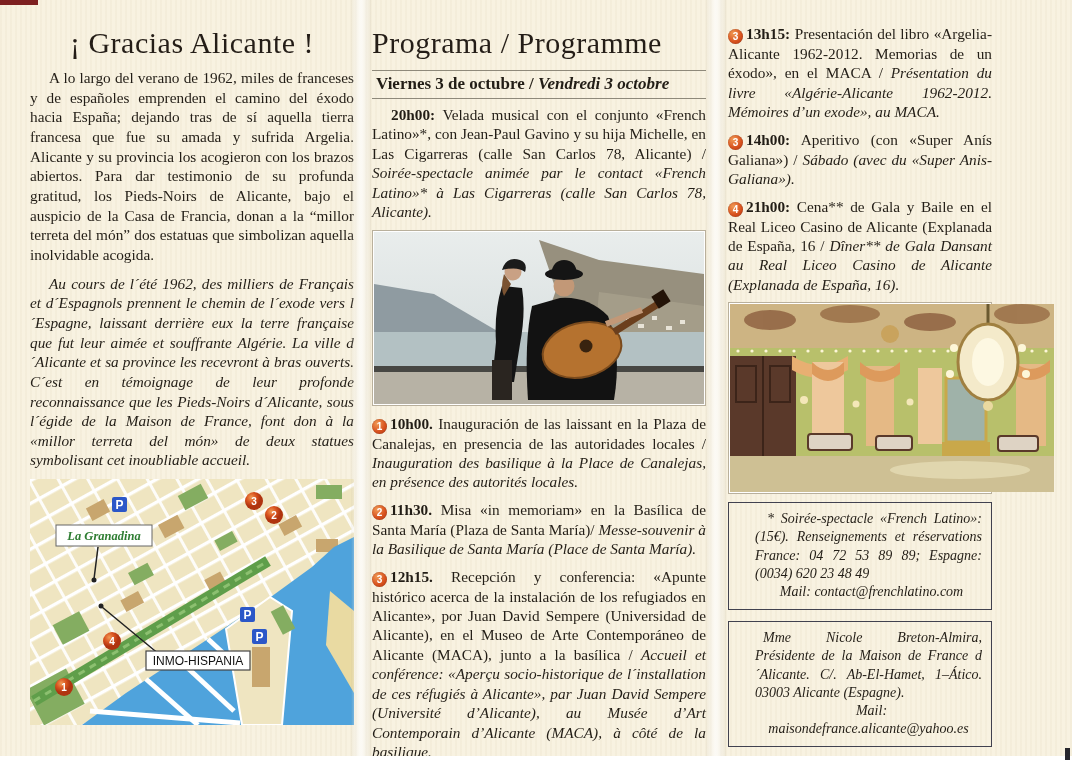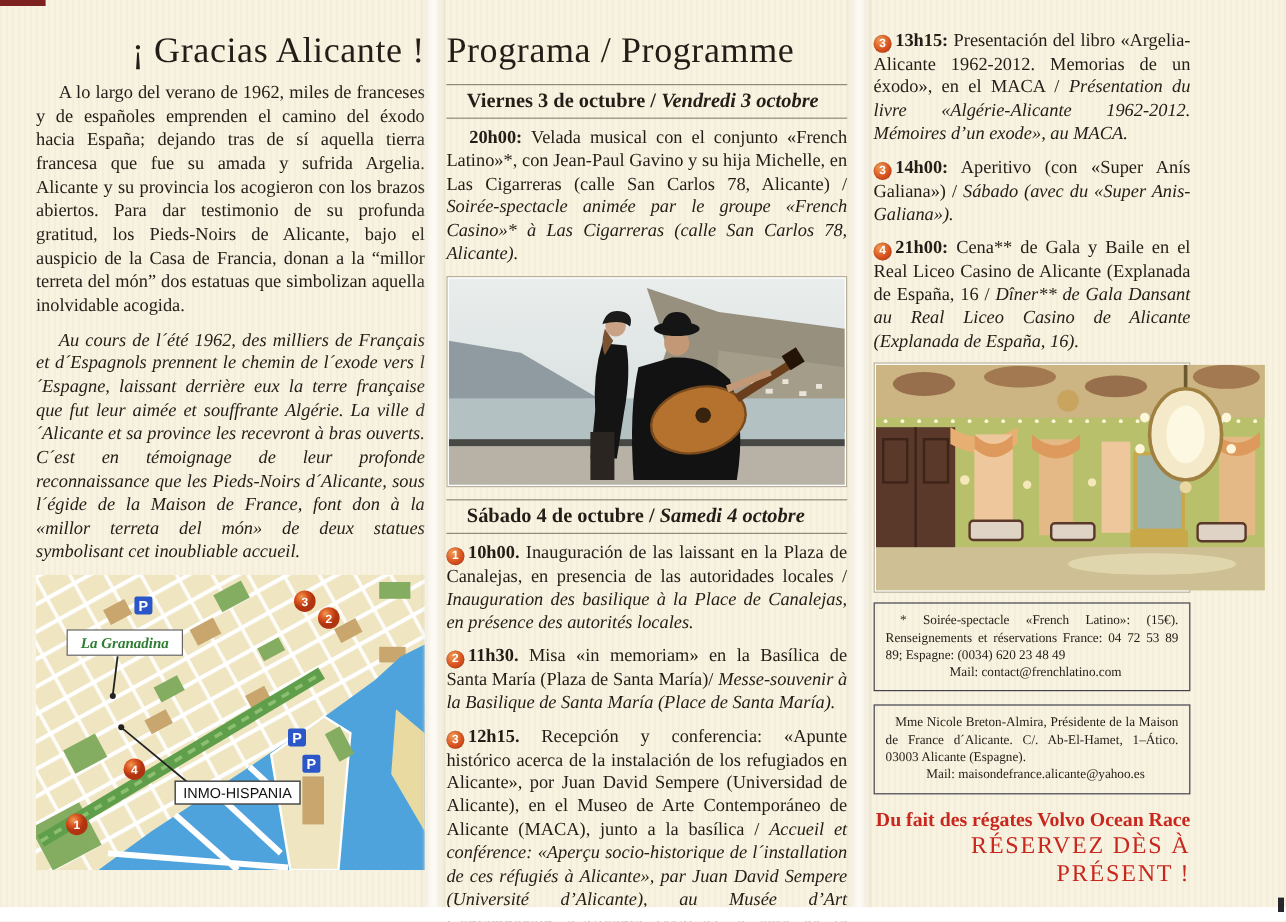--- a/index.html
+++ b/index.html
@@ -12,43 +12,43 @@
   .fold{position:absolute;top:0;height:768px;width:20px;
         background:linear-gradient(to right, rgba(120,105,70,0.05), rgba(255,255,255,0.75) 50%, rgba(120,105,70,0.07));}
   #fold1{left:351px;} #fold2{left:706px;}
 
   .panel{position:absolute;top:0;color:#221d16;}
   #panel-left{left:30px;width:324px;}
   #panel-mid{left:372px;width:334px;}
   #panel-right{left:728px;width:264px;}
 
   .big-title{font-size:30px;letter-spacing:0.5px;margin:26px 0 8px 0;color:#241d17;}
-  #panel-left .big-title{text-align:right;}
+  #panel-left .big-title{text-align:center;}
   .para{font-size:15.3px;line-height:1.285;text-align:justify;text-indent:19px;margin:0 0 9px 0;}
   .para.fr{font-style:italic;}
 
   .date-heading{border-top:1px solid #8e897a;border-bottom:1px solid #8e897a;
-    padding:3px 0 4px 17px;margin:10px 0 6px 0;font-size:17px;font-weight:bold;}
+    padding:3px 0 4px 4px;margin:10px 0 6px 0;font-size:17px;font-weight:bold;}
   .date-heading i{font-weight:bold;}
 
   .event{font-size:15.3px;line-height:1.27;text-align:justify;margin:0 0 8px 0;}
   .event.indent{text-indent:19px;}
   .event .time{font-weight:bold;}
   .event .fr{font-style:italic;}
   .badge{display:inline-block;width:15px;height:15px;border-radius:50%;
     background:radial-gradient(circle at 35% 30%, #f09a55, #d9531f 55%, #b03410);
     color:#fff;font-family:"Liberation Sans","DejaVu Sans",sans-serif;font-size:10px;font-weight:bold;
     text-align:center;line-height:15px;vertical-align:-1px;margin-right:3px;
     box-shadow:inset 0 0 1px rgba(0,0,0,.4);}
 
   .photo-frame{border:1px solid #b9b09c;background:#fff;padding:1px;margin:4px 0 8px 0;}
   .photo-frame svg{display:block;}
 
-  .note-box{border:1.3px solid #41414f;padding:7px 9px 8px 9px;margin:0 0 11px 0;
-    font-size:11px;line-height:1.3;}
+  .note-box{border:1.3px solid #41414f;padding:7px 9px 8px 26px;margin:0 0 11px 0;
+    font-size:14px;line-height:1.3;font-style:italic;}
   .note-box .body{text-align:justify;text-indent:12px;}
   .note-box .line{text-align:center;}
   .note-box .mail{text-indent:6px;}
 
   .footer-red{color:#c8271e;text-align:right;margin-top:4px;}
   .footer-red .l1{font-size:16.5px;font-weight:bold;}
   .footer-red .l2{font-size:20px;font-weight:normal;letter-spacing:1.5px;margin-top:1px;}
 
   .map-wrap{margin-top:2px;}
   .sans{font-family:"Liberation Sans","DejaVu Sans",sans-serif;}
@@ -163,21 +163,21 @@
         </g>
       </svg>
     </div>
   </div>
 
   <div class="panel" id="panel-mid">
     <div class="big-title">Programa / Programme</div>
 
     <div class="date-heading"><span>Viernes 3 de octubre / </span><i>Vendredi 3 octobre</i></div>
 
-    <p class="event indent"><span class="time">20h00:</span> <span class="es">Velada musical con el conjunto «French Latino»*, con Jean-Paul Gavino y su hija Michelle, en Las Cigarreras (calle San Carlos 78, Alicante) /</span> <span class="fr">Soirée-spectacle animée par le groupe «French Casino»* à Las Cigarreras (calle San Carlos 78, Alicante).</span></p>
+    <p class="event indent"><span class="time">20h00:</span> <span class="es">Velada musical con el conjunto «French Latino»*, con Jean-Paul Gavino y su hija Michelle, en Las Cigarreras (calle San Carlos 78, Alicante) /</span> <span class="fr">Soirée-spectacle animée par le contact «French Latino»* à Las Cigarreras (calle San Carlos 78, Alicante).</span></p>
 
     <div class="photo-frame">
       <svg width="330" height="172" viewBox="0 0 330 172">
         <defs>
           <linearGradient id="sky1" x1="0" y1="0" x2="0" y2="1">
             <stop offset="0%" stop-color="#e9edec"></stop>
               <stop offset="100%" stop-color="#d2dadb"></stop>
           </linearGradient>
         </defs>
         <rect width="330" height="172" fill="url(#sky1)"></rect>
@@ -211,21 +211,20 @@
           <path d="M177 42 Q179 28 190 28 Q202 28 203 42 Z" fill="#151515"></path>
           <ellipse cx="208" cy="118" rx="40" ry="27" fill="#b5722f" stroke="#7a4a1c" stroke-width="2" transform="rotate(-14 208 118)"></ellipse>
           <circle cx="212" cy="114" r="6.5" fill="#38230f"></circle>
           <line x1="240" y1="100" x2="284" y2="72" stroke="#6b3f1d" stroke-width="7"></line>
           <rect x="280" y="60" width="14" height="14" fill="#241408" transform="rotate(-32 287 67)"></rect>
           <path d="M232 92 L268 78" stroke="#c29877" stroke-width="6" fill="none"></path>
         </g>
       </svg>
     </div>
 
-    <div class="date-heading"><span>Sábado 4 de octubre / </span><i>Samedi 4 octobre</i></div>
 
     <p class="event"><span class="badge">1</span><span class="time">10h00.</span> <span class="es">Inauguración de las laissant en la Plaza de Canalejas, en presencia de las autoridades locales /</span> <span class="fr">Inauguration des basilique à la Place de Canalejas, en présence des autorités locales.</span></p>
 
     <p class="event"><span class="badge">2</span><span class="time">11h30.</span> <span class="es">Misa «in memoriam» en la Basílica de Santa María (Plaza de Santa María)/</span> <span class="fr">Messe-souvenir à la Basilique de Santa María (Place de Santa María).</span></p>
 
     <p class="event"><span class="badge">3</span><span class="time">12h15.</span> <span class="es">Recepción y conferencia: «Apunte histórico acerca de la instalación de los refugiados en Alicante»,  por Juan David Sempere (Universidad de Alicante), en el Museo de Arte Contemporáneo de Alicante (MACA), junto a la basílica /</span> <span class="fr">Accueil et conférence: «Aperçu socio-historique de l´installation de ces réfugiés à Alicante», par Juan David Sempere (Université d’Alicante), au Musée d’Art Contemporain d’Alicante (MACA), à côté de la basilique.</span></p>
   </div>
 
   <div class="panel" id="panel-right" style="padding-top:24px;">
 

